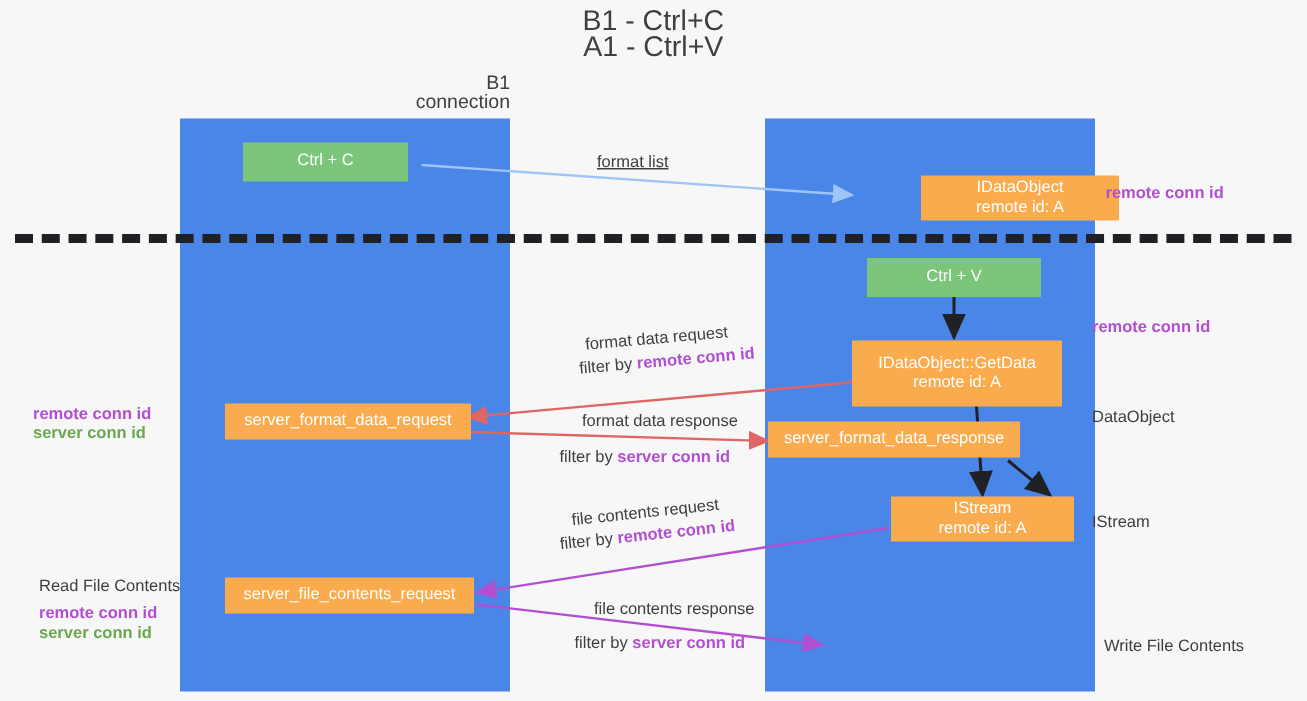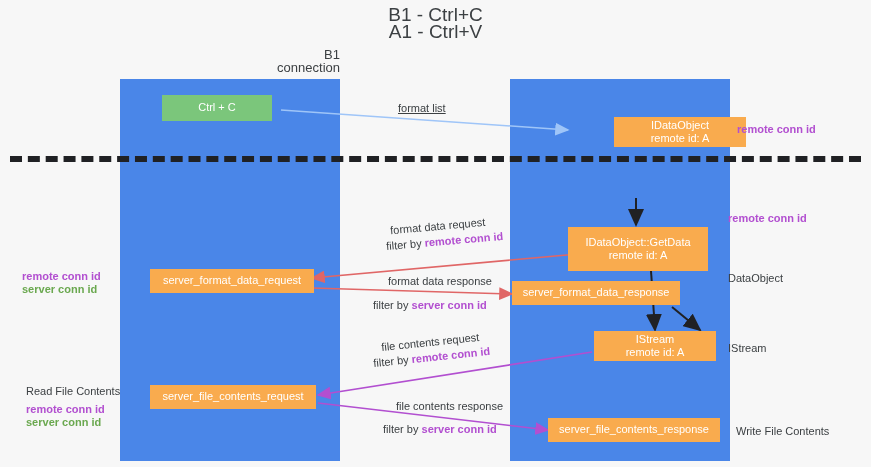--- a/index.html
+++ b/index.html
@@ -112,34 +112,34 @@
     <path d="M318,403 L548,430" stroke="#b24fd0" stroke-width="1.6" fill="none" marker-end="url(#ah-purple)"></path>
   </svg>
 
   <div class="divider"></div>
 
   <div class="node green" style="left:162px;top:95px;width:110px;height:26px;">Ctrl + C</div>
 
   <div class="node orange" style="left:570px;top:117px;width:132px;height:30px;margin-left:44px;">IDataObject
 remote id: A</div>
 
+  <div class="node green" style="left:578px;top:172px;width:116px;height:26px;">Ctrl + V</div>
 
   <div class="node orange" style="left:568px;top:227px;width:140px;height:44px;">IDataObject::GetData
 remote id: A</div>
 
   <div class="node orange" style="left:150px;top:269px;width:164px;height:24px;">server_format_data_request</div>
 
   <div class="node orange" style="left:512px;top:281px;width:168px;height:24px;">server_format_data_response</div>
 
   <div class="node orange" style="left:594px;top:331px;width:122px;height:30px;">IStream
 remote id: A</div>
 
   <div class="node orange" style="left:150px;top:385px;width:166px;height:24px;">server_file_contents_request</div>
 
-  <div class="node orange" style="left:548px;top:418px;width:172px;height:24px;">server_file_contents_response</div>
 
   <div class="edge-label" style="left:398px;top:101px;text-decoration:underline;">format list</div>
 
   <div class="edge-label" style="left:390px;top:219px;transform:rotate(-5deg);">format data request</div>
   <div class="edge-label" style="left:386px;top:234px;transform:rotate(-5deg);"><span>filter by </span><span class="em-p">remote conn id</span></div>
 
   <div class="edge-label" style="left:388px;top:274px;">format data response</div>
   <div class="edge-label" style="left:373px;top:298px;"><span>filter by </span><span class="em-p">server conn id</span></div>
 
   <div class="edge-label" style="left:381px;top:335px;transform:rotate(-6deg);">file contents request</div>

